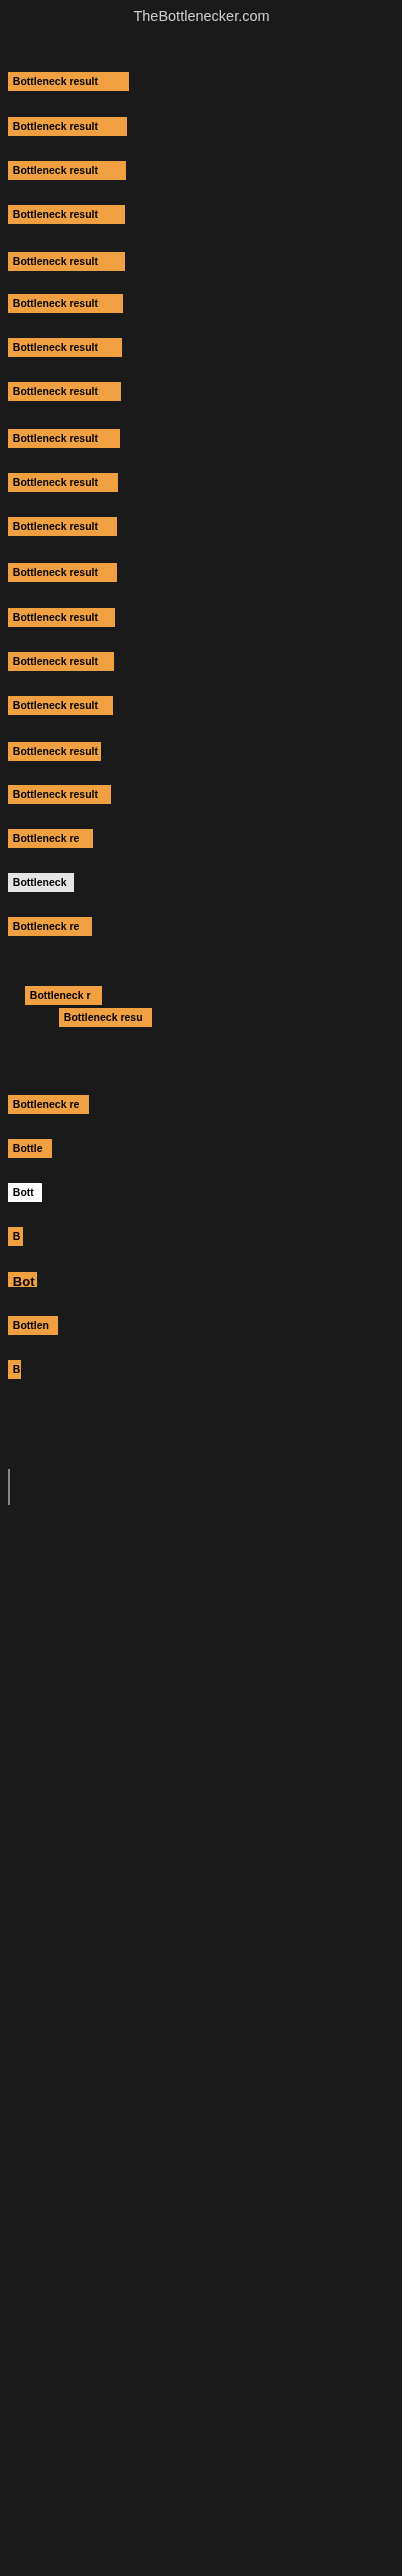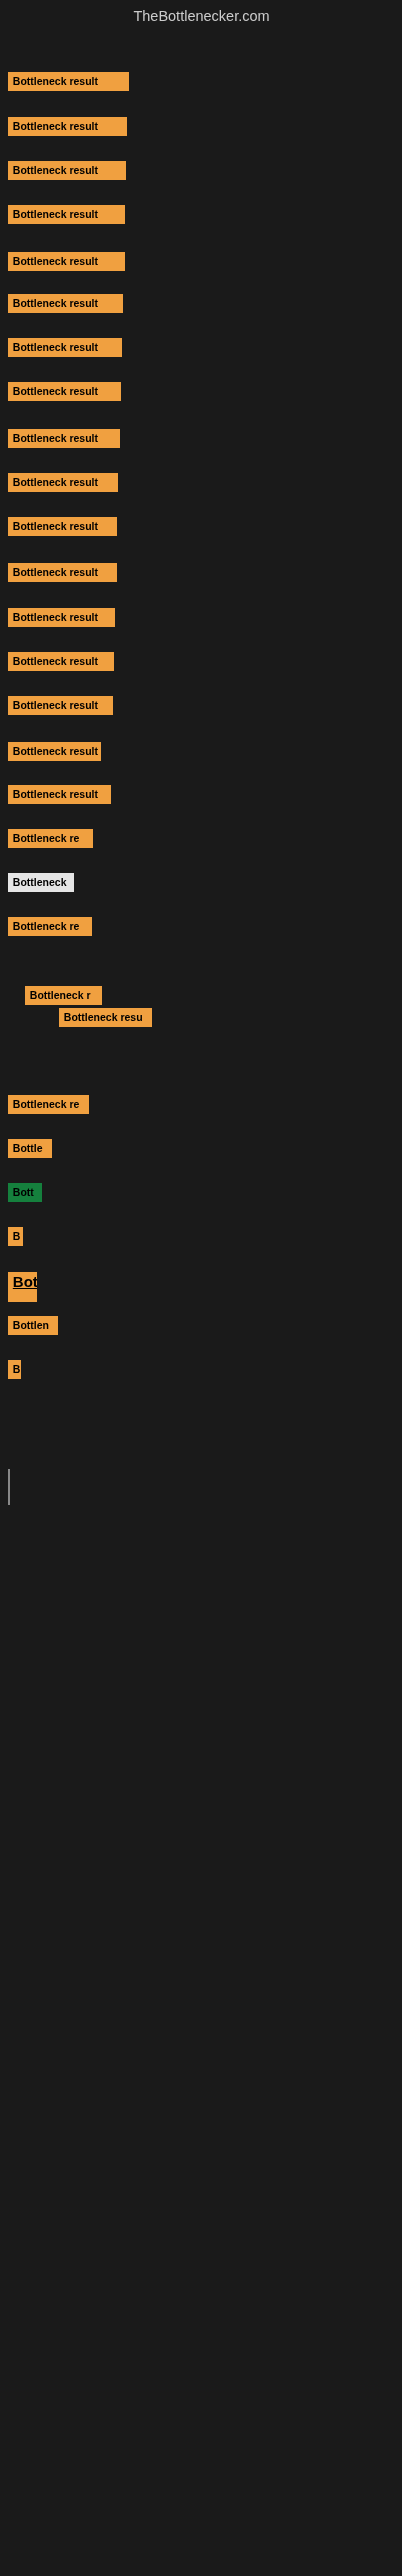--- a/index.html
+++ b/index.html
@@ -45,21 +45,21 @@
     <div style="position: absolute; top: 660px; left: 0px; width: 100%;"><div style="display: inline-block; background-color: rgb(240, 160, 64); color: rgb(0, 0, 0); font-size: 10.5px; font-weight: bold; padding: 3.2px 4.8px; margin-left: 8px; width: 105px; height: 19.3px; line-height: 13px; white-space: nowrap; overflow: hidden;">Bottleneck result</div></div>
     <div style="position: absolute; top: 706px; left: 0px; width: 100%;"><div style="display: inline-block; background-color: rgb(240, 160, 64); color: rgb(0, 0, 0); font-size: 10.5px; font-weight: bold; padding: 3.2px 4.8px; margin-left: 8px; width: 93px; height: 19.3px; line-height: 13px; white-space: nowrap; overflow: hidden;">Bottleneck result</div></div>
     <div style="position: absolute; top: 749px; left: 0px; width: 100%;"><div style="display: inline-block; background-color: rgb(240, 160, 64); color: rgb(0, 0, 0); font-size: 10.5px; font-weight: bold; padding: 3.2px 4.8px; margin-left: 8px; width: 103px; height: 19.3px; line-height: 13px; white-space: nowrap; overflow: hidden;">Bottleneck result</div></div>
     <div style="position: absolute; top: 793px; left: 0px; width: 100%;"><div style="display: inline-block; background-color: rgb(240, 160, 64); color: rgb(0, 0, 0); font-size: 10.5px; font-weight: bold; padding: 3.2px 4.8px; margin-left: 8px; width: 85px; height: 19.3px; line-height: 13px; white-space: nowrap; overflow: hidden;">Bottleneck re</div></div>
     <div style="position: absolute; top: 837px; left: 0px; width: 100%;"><div style="display: inline-block; background-color: #e5e5e5; color: rgb(0, 0, 0); font-size: 10.5px; font-weight: bold; padding: 3.2px 4.8px; margin-left: 8px; width: 66px; height: 19.3px; line-height: 13px; white-space: nowrap; overflow: hidden;">Bottleneck</div></div>
     <div style="position: absolute; top: 881px; left: 0px; width: 100%;"><div style="display: inline-block; background-color: rgb(240, 160, 64); color: rgb(0, 0, 0); font-size: 10.5px; font-weight: bold; padding: 3.2px 4.8px; margin-left: 8px; width: 84px; height: 19.3px; line-height: 13px; white-space: nowrap; overflow: hidden;">Bottleneck re</div></div>
     <div style="position: absolute; top: 926px; left: 17px; width: 100%; margin-top: 24px;"><div style="display: inline-block; background-color: rgb(240, 160, 64); color: rgb(0, 0, 0); font-size: 10.5px; font-weight: bold; padding: 3.2px 4.8px; margin-left: 8px; width: 77px; height: 19.3px; line-height: 13px; white-space: nowrap; overflow: hidden;">Bottleneck r</div></div>
     <div style="position: absolute; top: 972px; left: 16px; width: 100%; padding-left: 35px;"><div style="display: inline-block; background-color: rgb(240, 160, 64); color: rgb(0, 0, 0); font-size: 10.5px; font-weight: bold; padding: 3.2px 4.8px; margin-left: 8px; width: 93px; height: 19.3px; line-height: 13px; white-space: nowrap; overflow: hidden;">Bottleneck resu</div></div>
     <div style="position: absolute; top: 1059px; left: 0px; width: 100%;"><div style="display: inline-block; background-color: rgb(240, 160, 64); color: rgb(0, 0, 0); font-size: 10.5px; font-weight: bold; padding: 3.2px 4.8px; margin-left: 8px; width: 81px; height: 19.3px; line-height: 13px; white-space: nowrap; overflow: hidden;">Bottleneck re</div></div>
     <div style="position: absolute; top: 1103px; left: 0px; width: 100%; text-decoration: underline;"><div style="display: inline-block; background-color: rgb(240, 160, 64); color: rgb(0, 0, 0); font-size: 10.5px; font-weight: bold; padding: 3.2px 4.8px; margin-left: 8px; width: 44px; height: 19.3px; line-height: 13px; white-space: nowrap; overflow: hidden;">Bottle</div></div>
-    <div style="position: absolute; top: 1147px; left: 0px; width: 100%;"><div style="display: inline-block; background-color: #15803d; color: rgb(0, 0, 0); font-size: 10.5px; font-weight: bold; padding: 3.2px 4.8px; margin-left: 8px; width: 34px; height: 19.3px; line-height: 13px; white-space: nowrap; overflow: hidden;">Bott</div></div>
+    <div style="position: absolute; top: 1147px; left: 0px; width: 100%;"><div style="display: inline-block; background-color: #ffffff; color: rgb(0, 0, 0); font-size: 10.5px; font-weight: bold; padding: 3.2px 4.8px; margin-left: 8px; width: 34px; height: 19.3px; line-height: 13px; white-space: nowrap; overflow: hidden;">Bott</div></div>
     <div style="position: absolute; top: 1191px; left: 0px; width: 100%;"><div style="display: inline-block; background-color: rgb(240, 160, 64); color: rgb(0, 0, 0); font-size: 10.5px; font-weight: bold; padding: 3.2px 4.8px; margin-left: 8px; width: 14.5px; height: 19.3px; line-height: 13px; white-space: nowrap; overflow: hidden;">B</div></div>
-    <div style="position: absolute; top: 1236px; left: 0px; width: 100%;"><div style="display: inline-block; background-color: rgb(240, 160, 64); color: rgb(0, 0, 0); font-size: 15px; font-weight: bold; padding: 3.2px 4.8px; margin-left: 8px; width: 29px; height: 30px; line-height: 13px; white-space: nowrap; overflow: hidden; text-decoration: underline;">Bot</div></div>
+    <div style="position: absolute; top: 1236px; left: 0px; width: 100%;"><div style="display: inline-block; background-color: rgb(240, 160, 64); color: rgb(0, 0, 0); font-size: 13px; font-weight: bold; padding: 3.2px 4.8px; margin-left: 8px; width: 29px; height: 15px; line-height: 13px; white-space: nowrap; overflow: hidden; text-decoration: underline;">Bot</div></div>
     <div style="position: absolute; top: 1280px; left: 0px; width: 100%;"><div style="display: inline-block; background-color: rgb(240, 160, 64); color: rgb(0, 0, 0); font-size: 10.5px; font-weight: bold; padding: 3.2px 4.8px; margin-left: 8px; width: 50px; height: 19.3px; line-height: 13px; white-space: nowrap; overflow: hidden;">Bottlen</div></div>
     <div style="position: absolute; top: 1324px; left: 0px; width: 100%;"><div style="display: inline-block; background-color: rgb(240, 160, 64); color: rgb(0, 0, 0); font-size: 10.5px; font-weight: bold; padding: 3.2px 4.8px; margin-left: 8px; width: 13px; height: 19.3px; line-height: 13px; white-space: nowrap; overflow: hidden;">B</div></div>
     <div style="position: absolute; top: 1433px; left: 8px; width: 1.6px; height: 36px; background-color: rgb(136, 136, 136);"></div>
     <div style="height: 966px;"></div>
   </div>
 
 
 </body></html>

